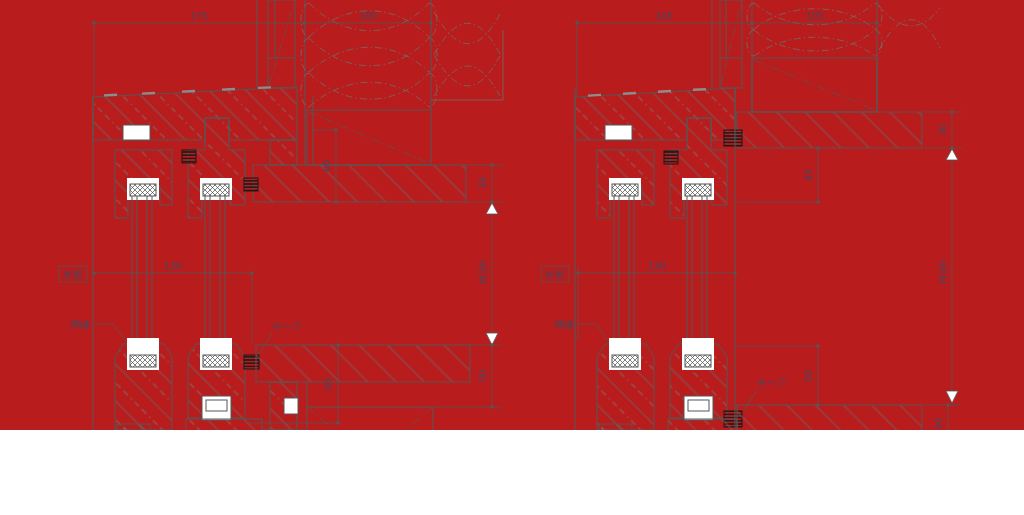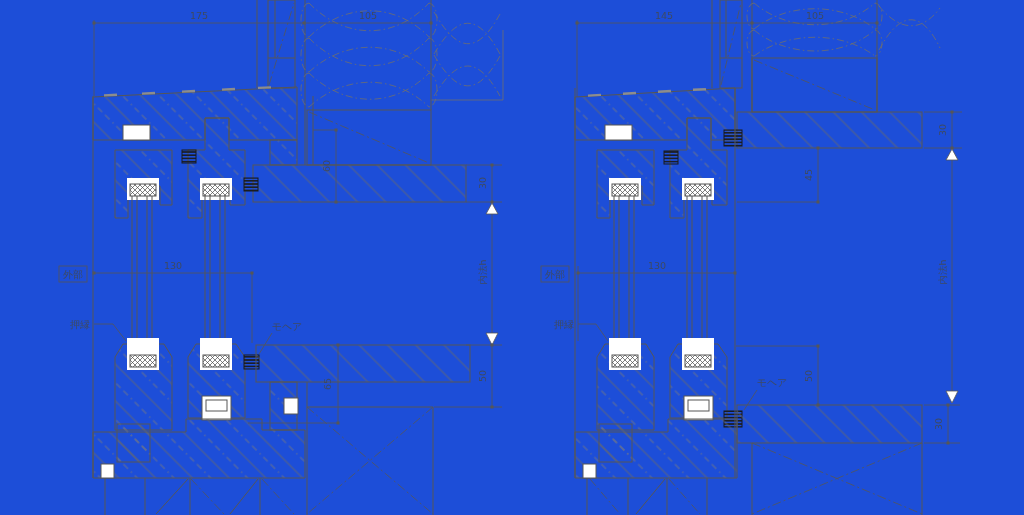--- a/index.html
+++ b/index.html
@@ -1,16 +1,16 @@
 <!DOCTYPE html>
 <html><head>
 <meta charset="utf-8">
 <style>
   html,body{margin:0;padding:0;background:#ffffff;}
-  .stage{width:1024px;height:515px;position:relative;background:#1d4ed8;overflow:hidden;}
+  .stage{width:1024px;height:430px;position:relative;background:#b91c1c;overflow:hidden;}
   svg{display:block;}
   text{font-family:"DejaVu Sans","Liberation Sans",sans-serif;fill:#3d4a63;}
   .dim{font-size:9.5px;}
   .lbl{font-size:10px;}
 </style>
 </head>
 <body>
 
 <div class="stage">
 <svg width="1024" height="515" viewBox="0 0 1024 515">

